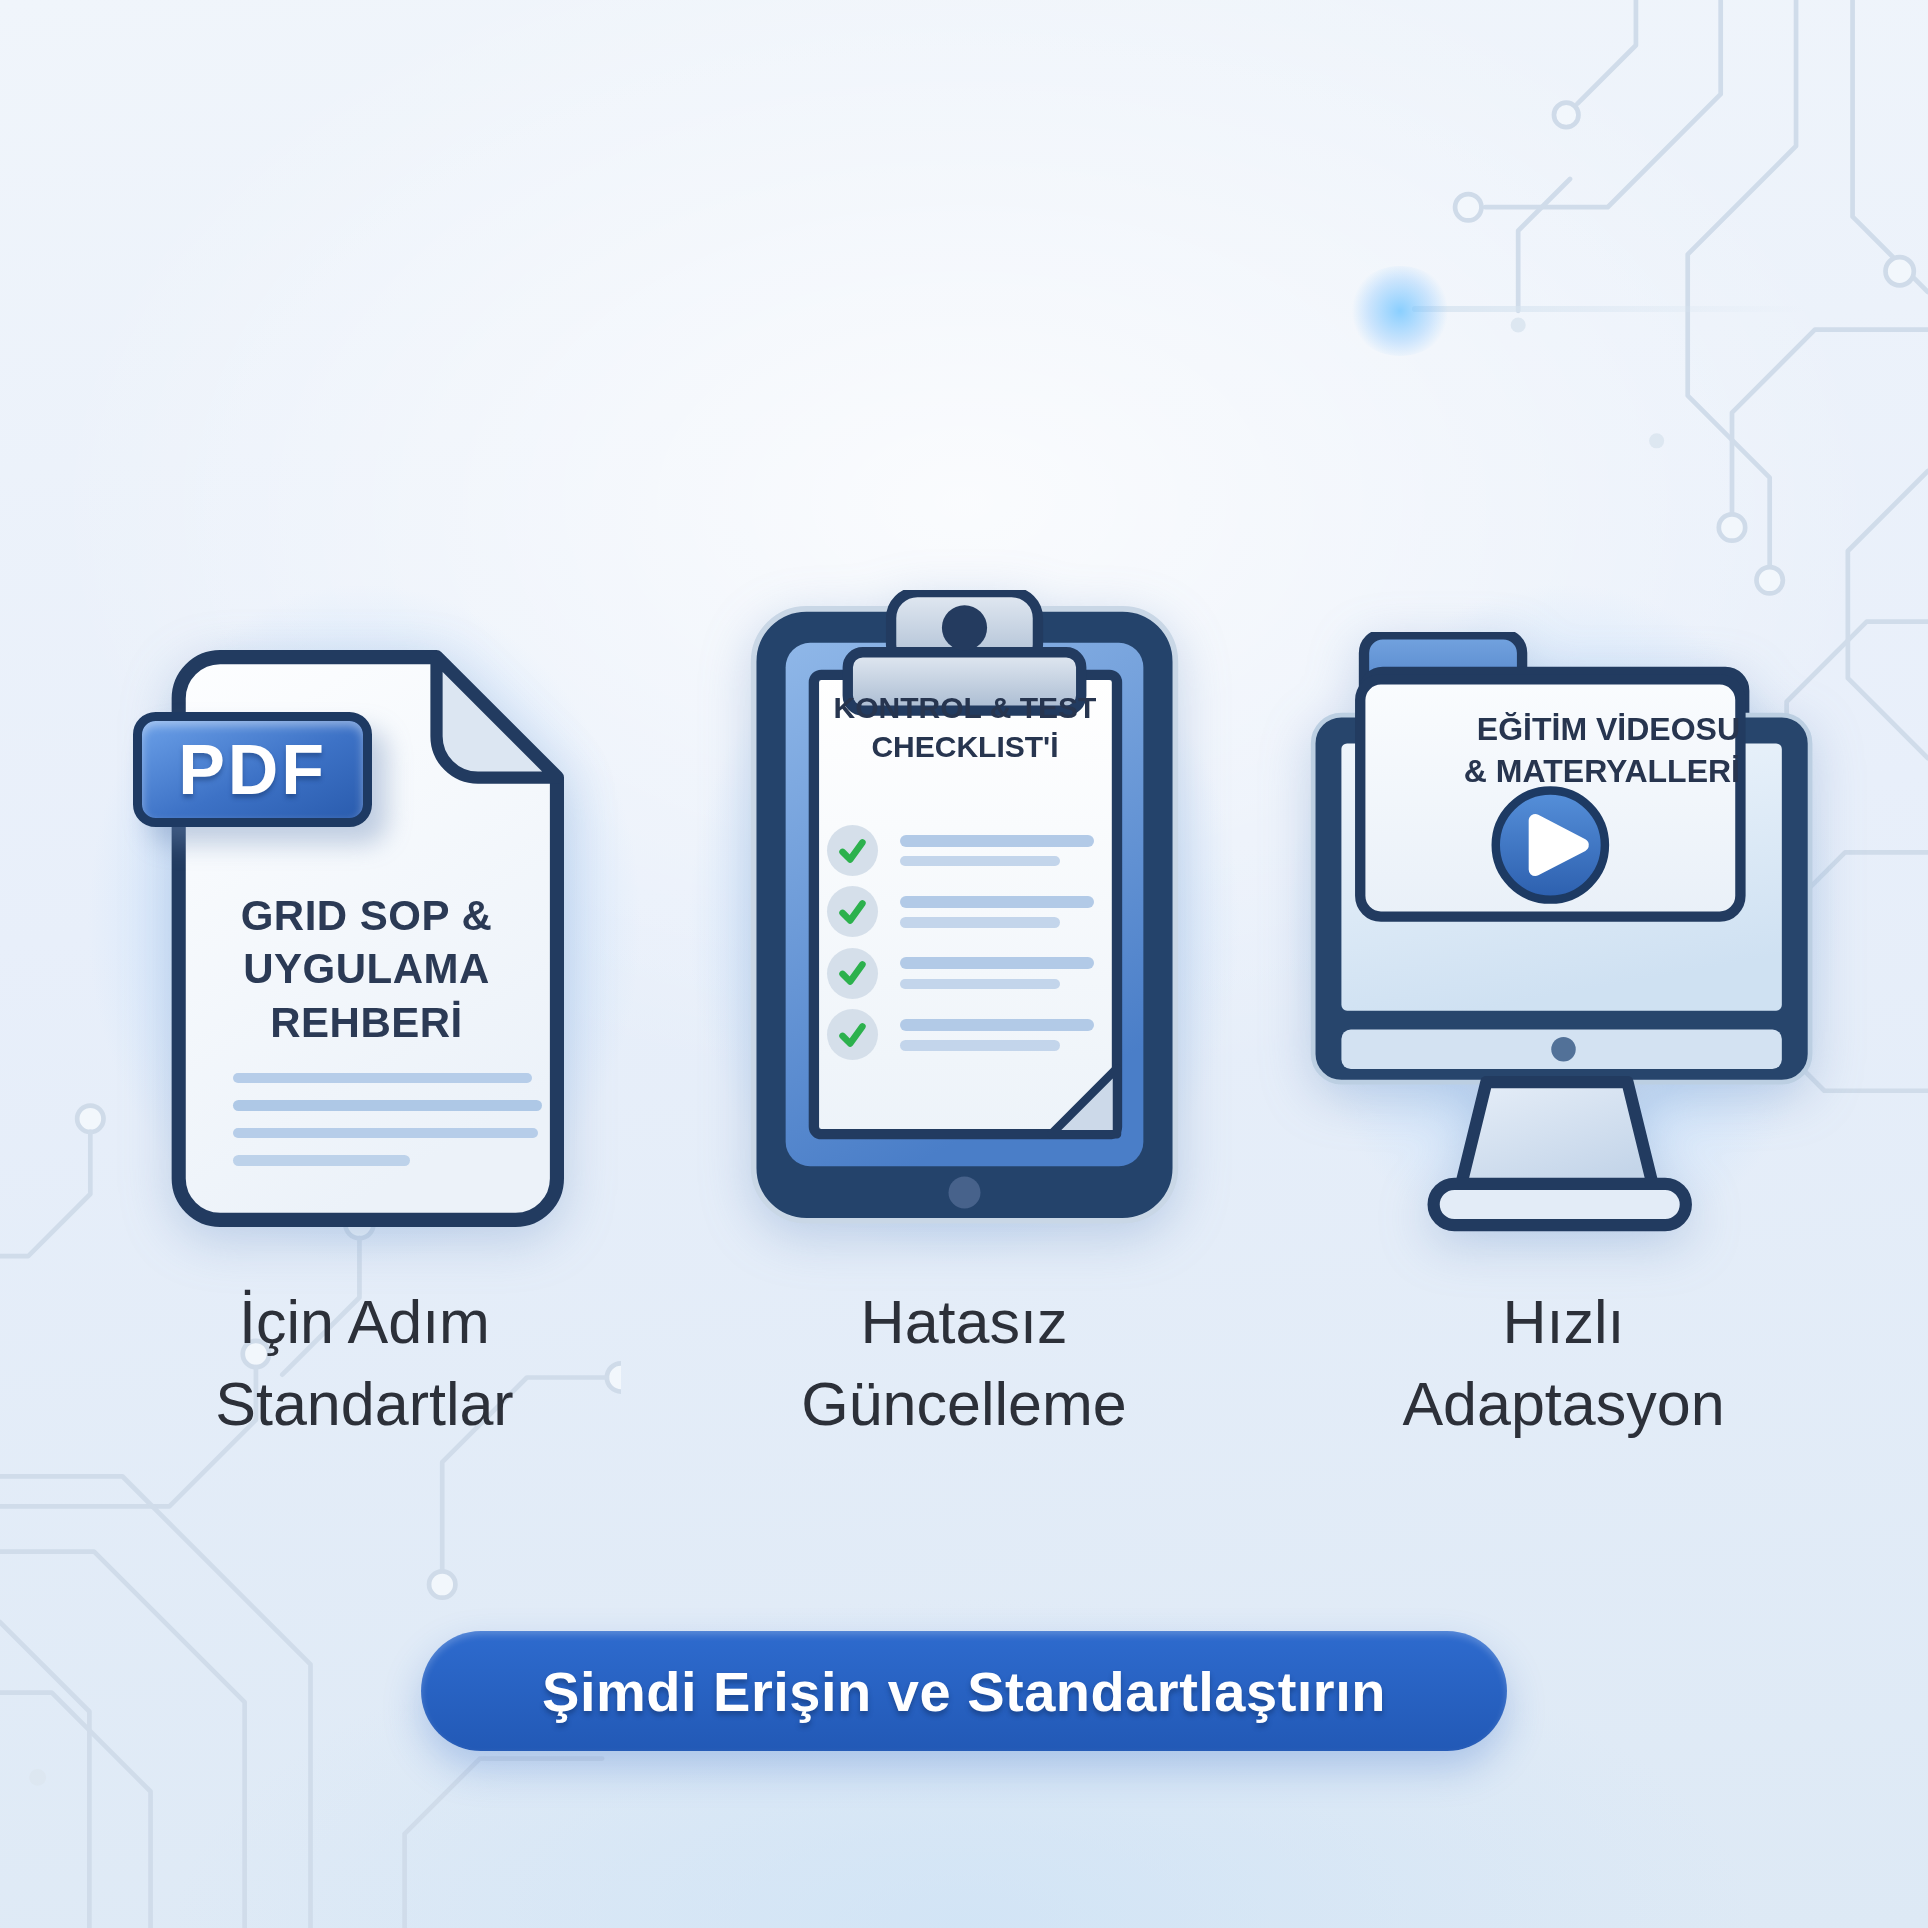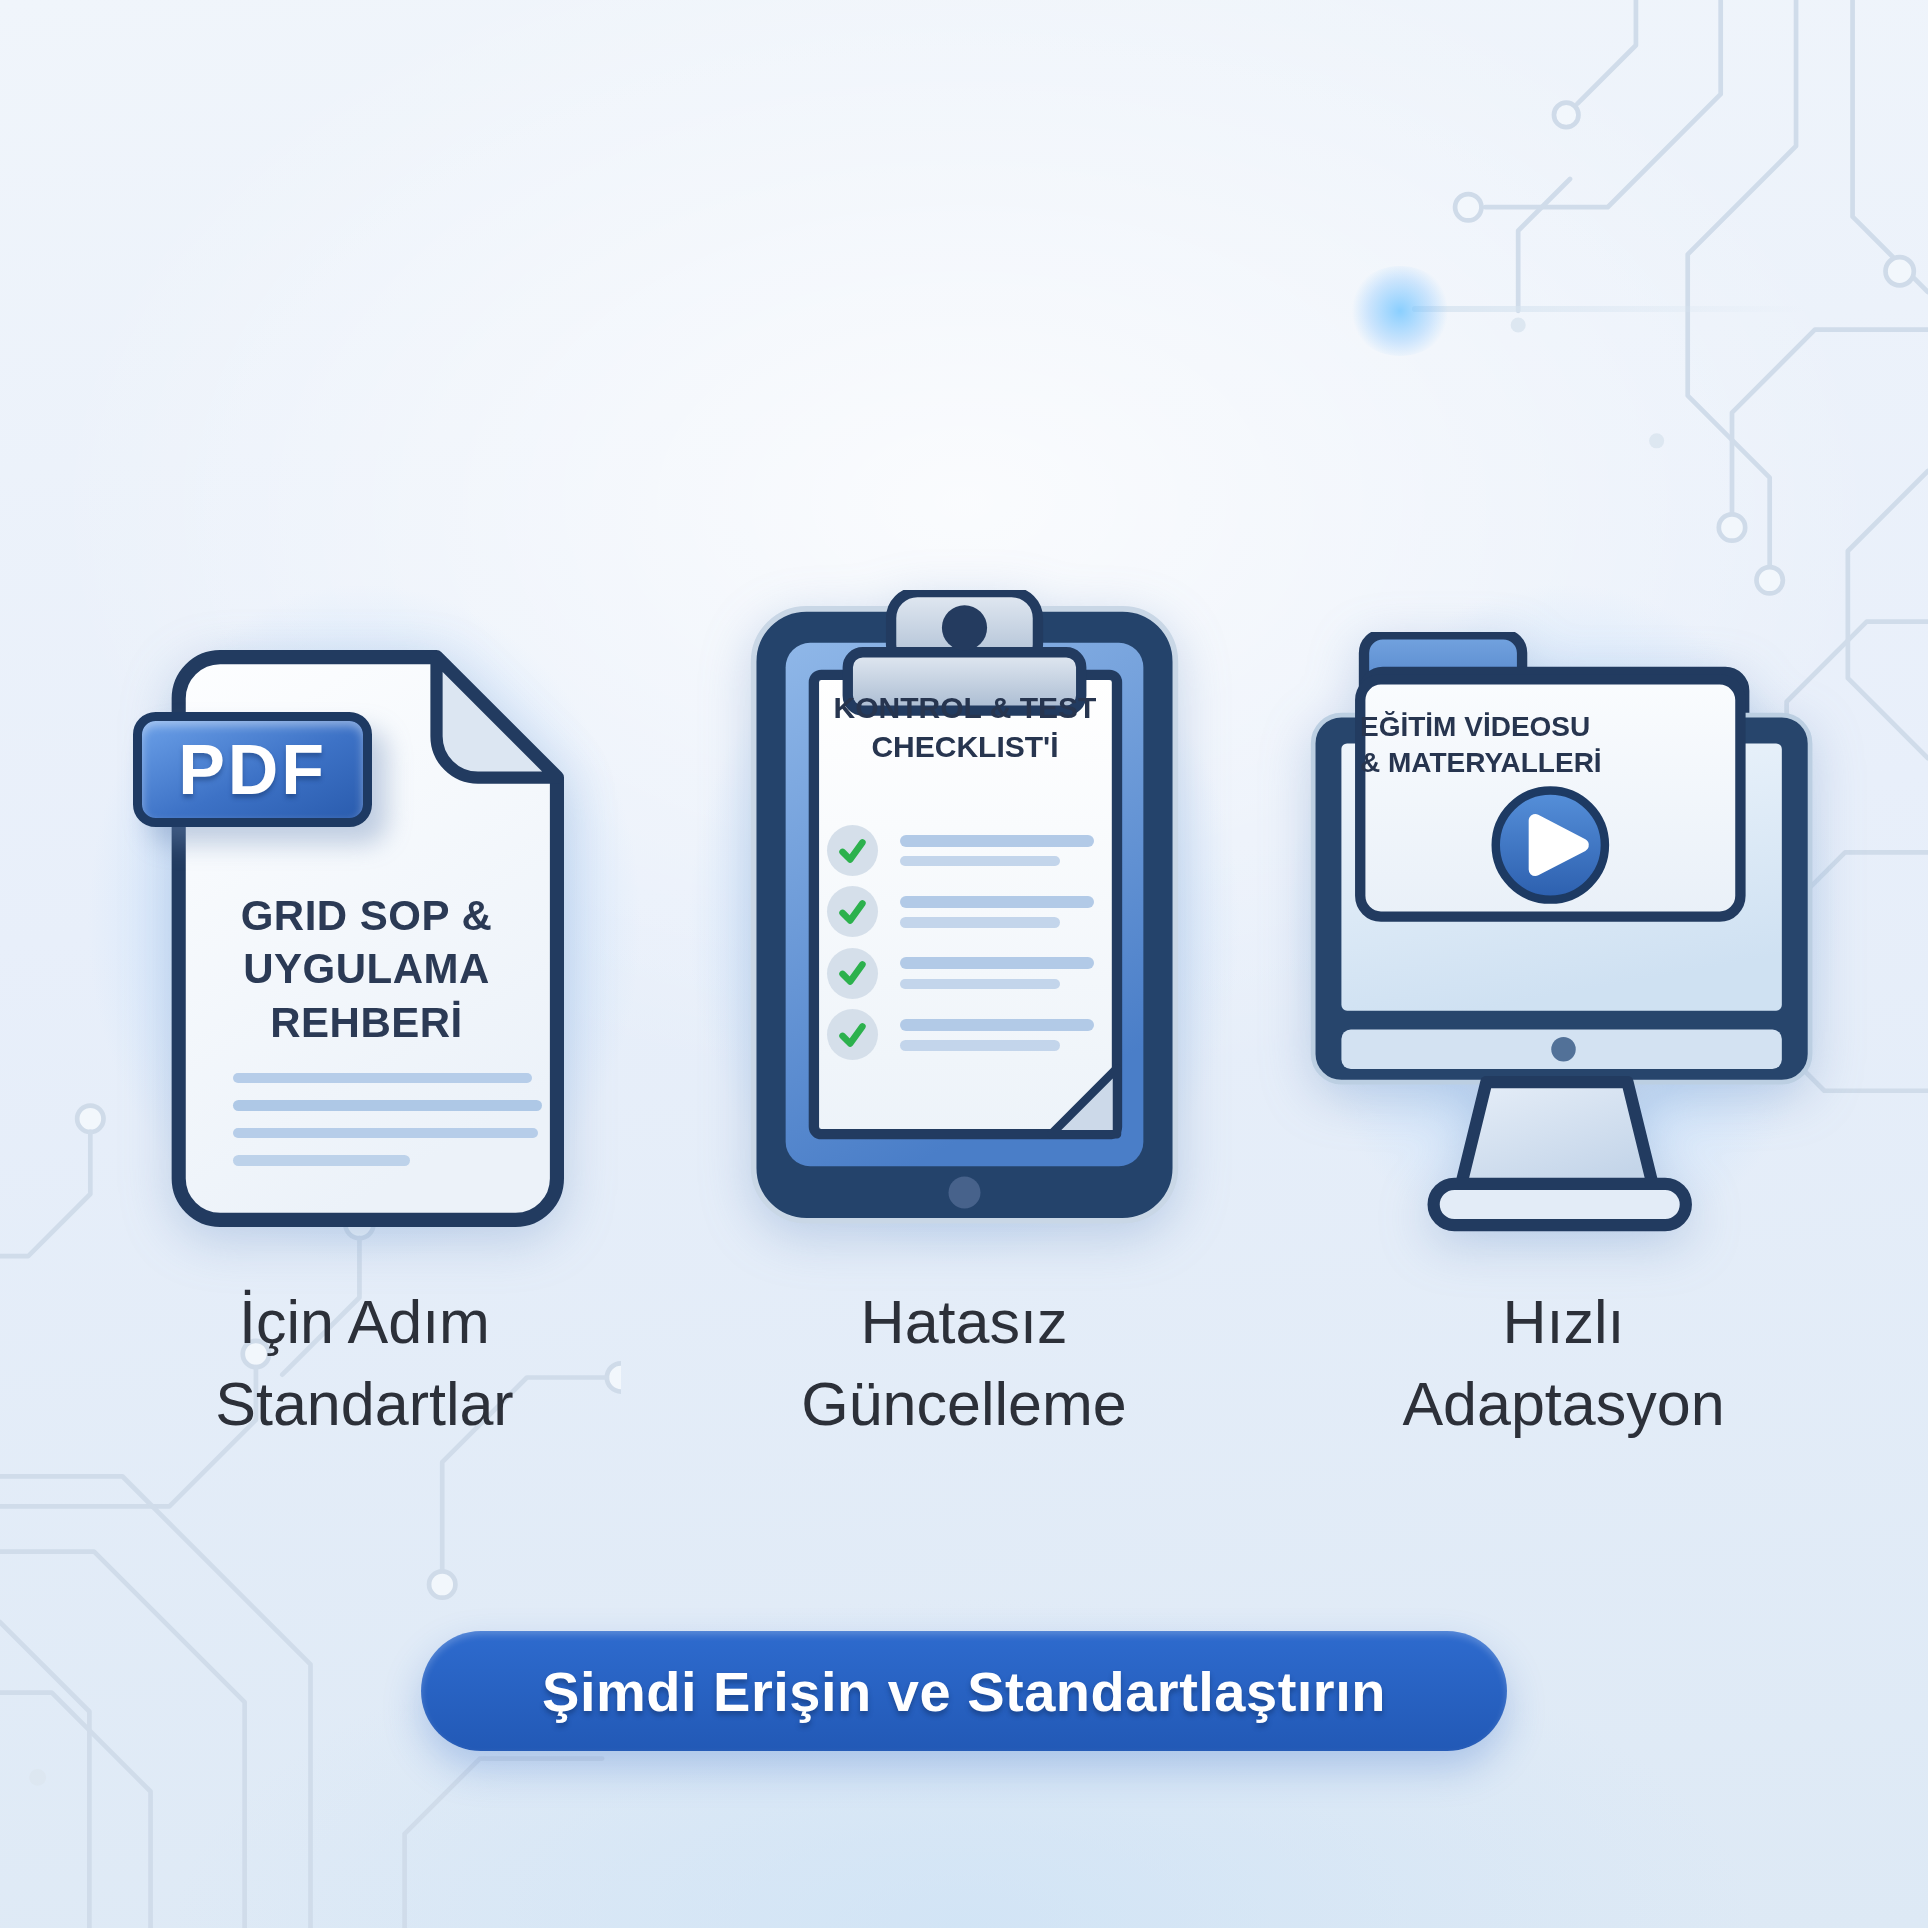--- a/index.html
+++ b/index.html
@@ -59,22 +59,22 @@
   .crow{display:flex;align-items:center;margin-bottom:10.4px;}
   .chk{width:51px;height:51px;border-radius:50%;background:#d5dfea;display:flex;align-items:center;justify-content:center;flex:0 0 auto;}
   .chk svg{display:block;filter:none;}
   .rl{margin-left:22.6px;}
   .rl i{display:block;border-radius:6.6px;}
   .rl .l1{width:194px;height:12.2px;background:#b2cae7;margin-bottom:9.4px;}
   .rl .l2{width:160px;height:10.4px;background:#c3d5eb;}
 
   
   .mon-icon{width:527px;height:603px;}
-  .mon-heading{position:absolute;left:60px;width:380px;top:77px;text-align:left;
-    font-size:28px;line-height:1.3;font-weight:700;color:#27354f;white-space:pre-line;}
+  .mon-heading{position:absolute;left:60px;width:380px;top:77px;text-align:right;
+    font-size:32px;line-height:1.3;font-weight:700;color:#27354f;white-space:pre-line;}
 
   .cta-row{position:absolute;top:1631px;left:0;width:100%;text-align:center;}
   .cta{display:inline-block;border:none;cursor:pointer;
     padding:0 121px;height:120px;border-radius:85px;
     background:linear-gradient(180deg,#2e6bce 0%,#2259b6 100%);
     box-shadow:0 17px 38px rgba(44,100,198,.28), inset 0 3.8px 7.5px rgba(255,255,255,.22);
     color:#fff;font-family:Liberation Sans, sans-serif;font-size:56px;font-weight:700;letter-spacing:0.5px;
     text-shadow:0 3.8px 5.6px rgba(13,42,90,.45);}
 </style>
 </head>

